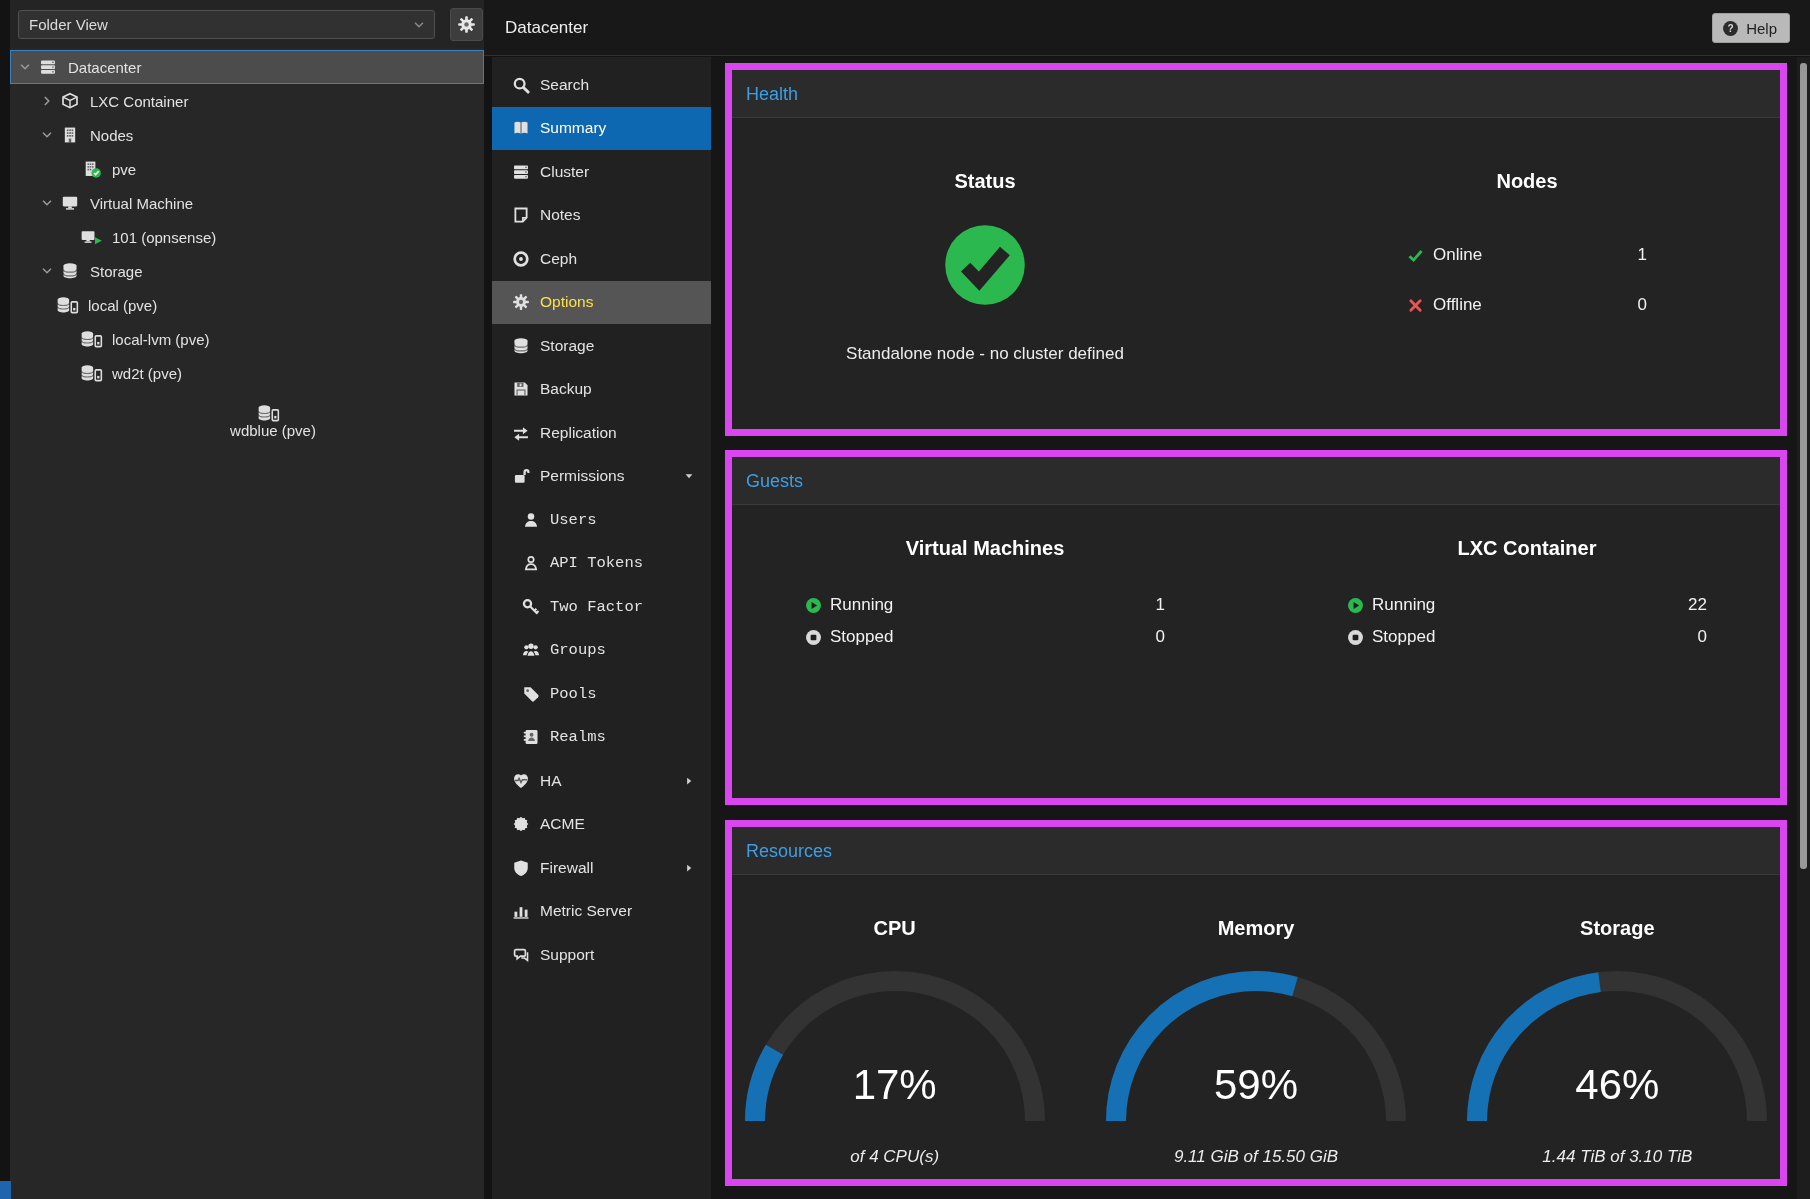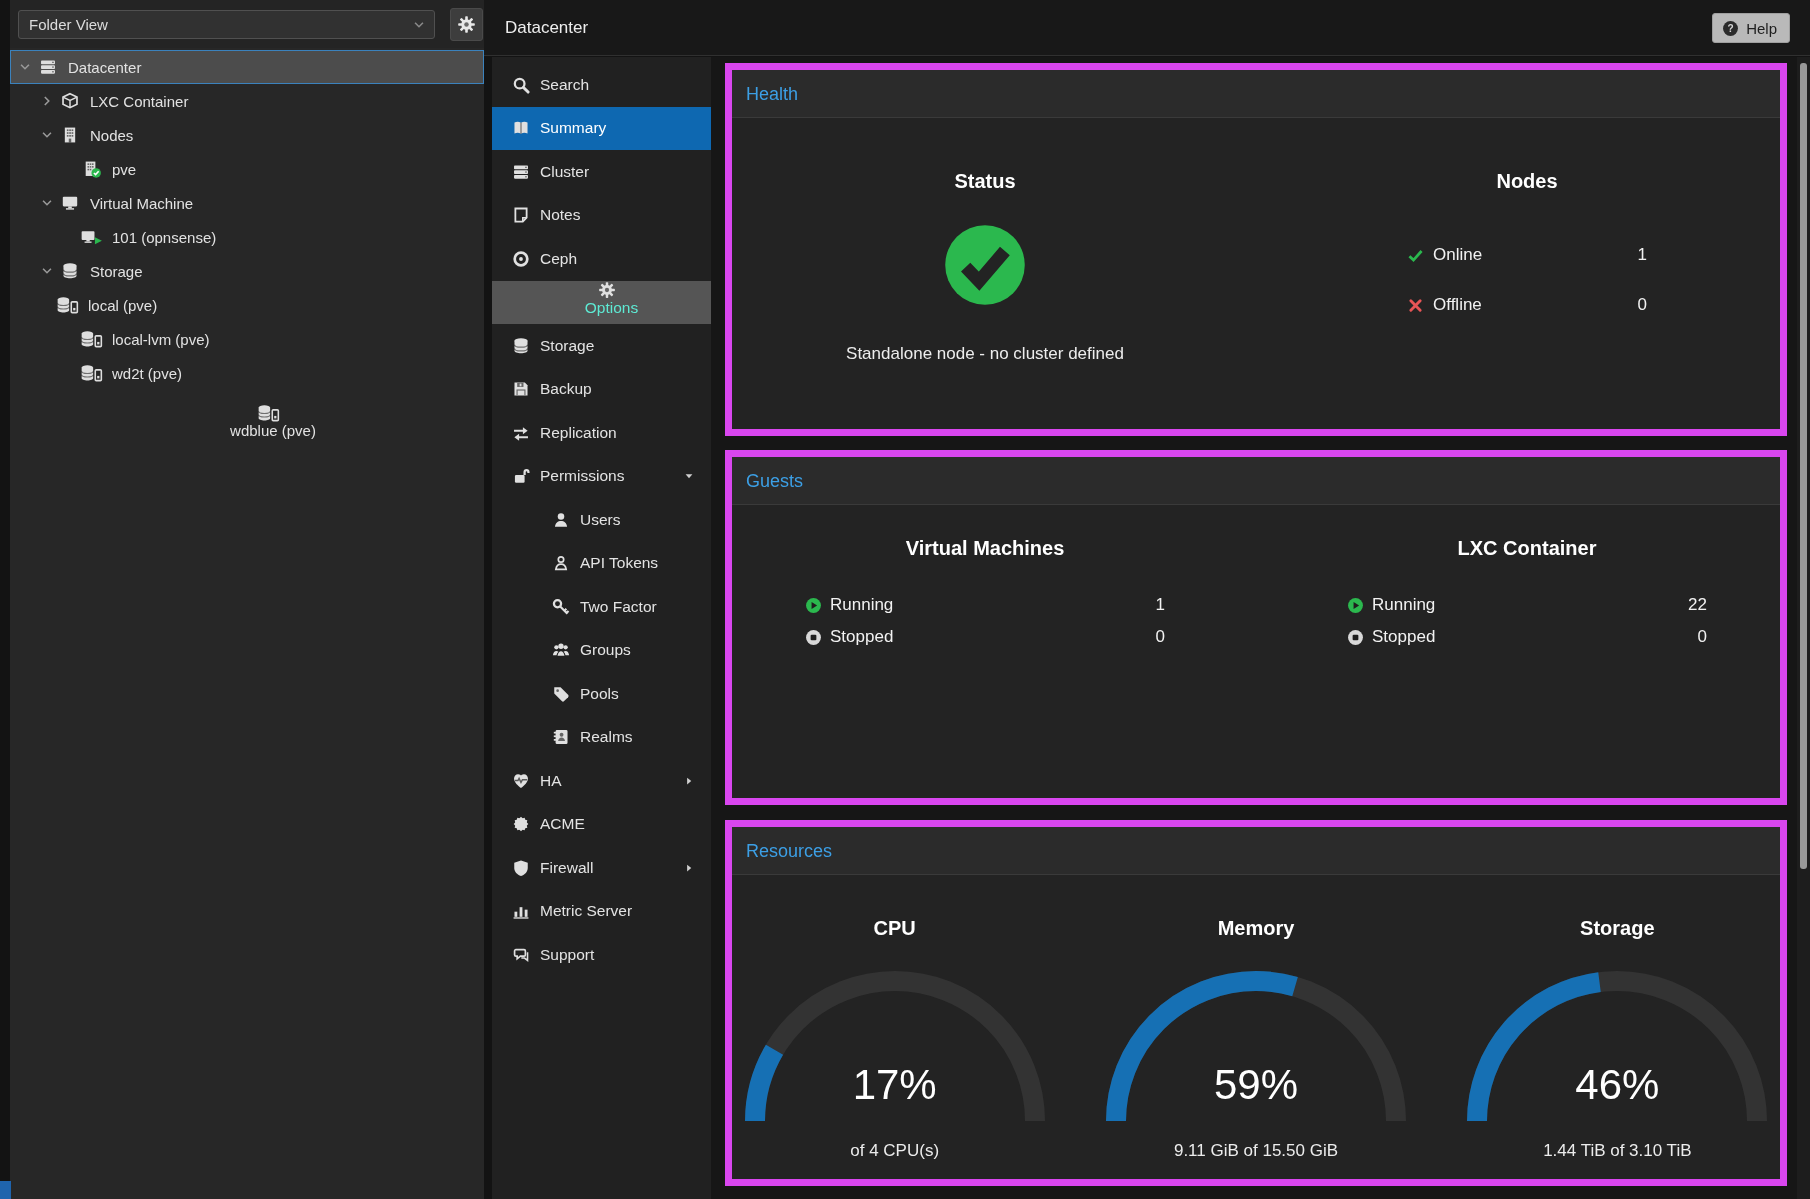--- a/index.html
+++ b/index.html
@@ -17,24 +17,24 @@
   .trow .ticn{width:24px;height:18px;margin-right:8px;flex:none;color:#dedede;}
   .trow.sel{background:#4c4c4c;box-shadow:inset 0 0 0 1px #3b82bd;}
   
   .top-header{position:absolute;left:484px;top:0;right:0;height:56px;background:#181818;border-bottom:1px solid #303030;box-sizing:border-box;}
   .page-title{position:absolute;left:21px;top:0;line-height:55px;font-size:17px;color:#ededed;}
   .help-btn{position:absolute;right:20px;top:13px;height:30px;padding:0 12px 0 9px;background:#b9b9b9;border:1px solid #9f9f9f;border-radius:3px;display:flex;align-items:center;gap:7px;font-size:15px;color:#1e1e1e;cursor:pointer;}
   .help-btn .icn{width:17px;height:17px;}
   
   .menu-panel{position:absolute;left:492px;top:57px;width:219px;bottom:0;background:#212121;padding-top:6px;box-sizing:border-box;}
   .mrow{display:flex;align-items:center;height:43.5px;font-size:15.5px;color:#e3e3e3;cursor:pointer;padding-left:20px;box-sizing:border-box;}
-  .mrow.lvl1{padding-left:60px;}
+  .mrow.lvl1{padding-left:30px;font-family:Liberation Mono, monospace;}
   .mrow .micn{width:18px;height:18px;margin-right:10px;flex:none;color:#e0e0e0;}
   .mrow.sel{background:#0e68b1;color:#fff;}
-  .mrow.hov{background:#555555;color:#5eead4;flex-direction:column;}
+  .mrow.hov{background:#555555;color:#fde047;}
   .mrow .mexp{width:12px;height:12px;margin-left:auto;margin-right:16px;color:#d0d0d0;flex:none;}
   
   .content{position:absolute;left:711px;top:57px;right:0;bottom:0;background:#161616;}
   .panel{position:absolute;left:14px;width:1062px;background:#232323;border:7px solid #d946ef;box-sizing:border-box;}
   .panel-h{height:48px;line-height:48px;padding-left:14px;font-size:18px;color:#3c9fe5;background:#2b2b2b;border-bottom:1px solid #3a3a3a;box-sizing:border-box;}
   #health-panel{top:6px;height:373px;}
   #guests-panel{top:393px;height:355px;}
   #resources-panel{top:763px;height:366px;}
   .cols{display:flex;gap:36px;}
   .col{flex:1;text-align:center;}
@@ -48,21 +48,21 @@
   .kv-row .val{margin-left:auto;}
   #guests-panel .col h3{margin-top:30px;}
   .grows{width:360px;margin:28px auto 0;text-align:left;}
   .grow{display:flex;align-items:center;height:32px;font-size:17px;color:#f2f2f2;}
   .grow .icn{width:17px;height:17px;margin-right:8px;flex:none;}
   .grow .val{margin-left:auto;}
   #resources-panel .col h3{margin-top:40px;}
   .gauge{position:relative;width:310px;margin:24px auto 0;}
   .gauge svg{display:block;width:310px;height:166px;}
   .gauge .pct{position:absolute;left:0;right:0;top:96px;text-align:center;font-size:42px;color:#fff;}
-  .gdetail{margin-top:10px;font-size:17px;color:#ececec;text-align:center;}
+  .gdetail{margin-top:16px;font-size:17px;color:#ececec;text-align:center;font-style:italic;}
   
   .vscroll{position:absolute;right:0;top:57px;bottom:0;width:13px;background:#1d1d1d;}
   .vscroll .thumb{position:absolute;left:3px;top:6px;width:7px;height:806px;background:#989898;border-radius:3px;cursor:pointer;}
   .corner-blue{position:absolute;left:0;bottom:0;width:11px;height:18px;background:#1f64ad;}
   .icn svg,.ticn svg,.tchev svg,.micn svg,.mexp svg,.gear-btn svg,.big-check svg{width:100%;height:100%;display:block;}
 </style>
 </head>
 <body>
 
 <div class="app">

